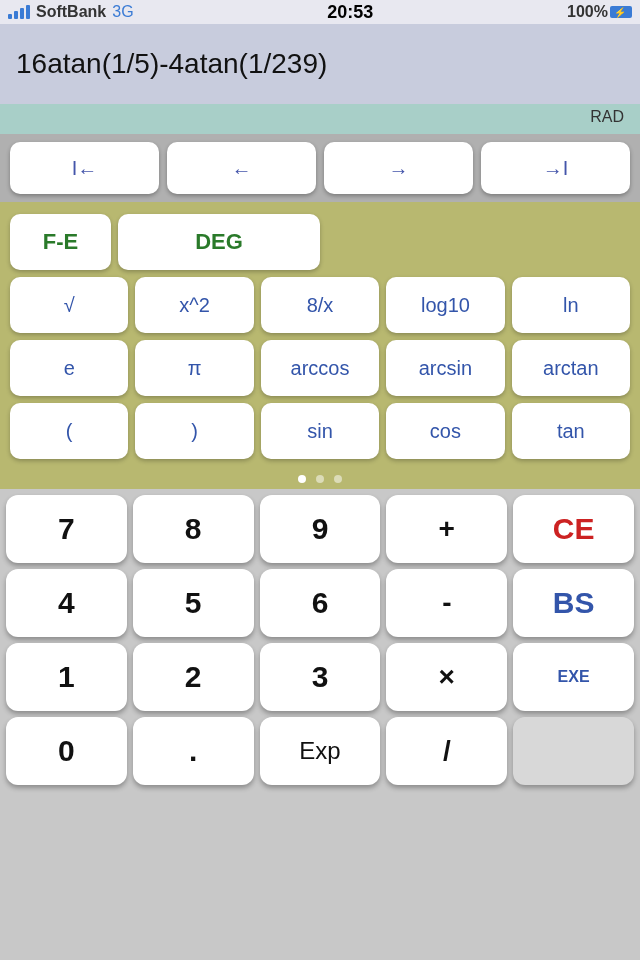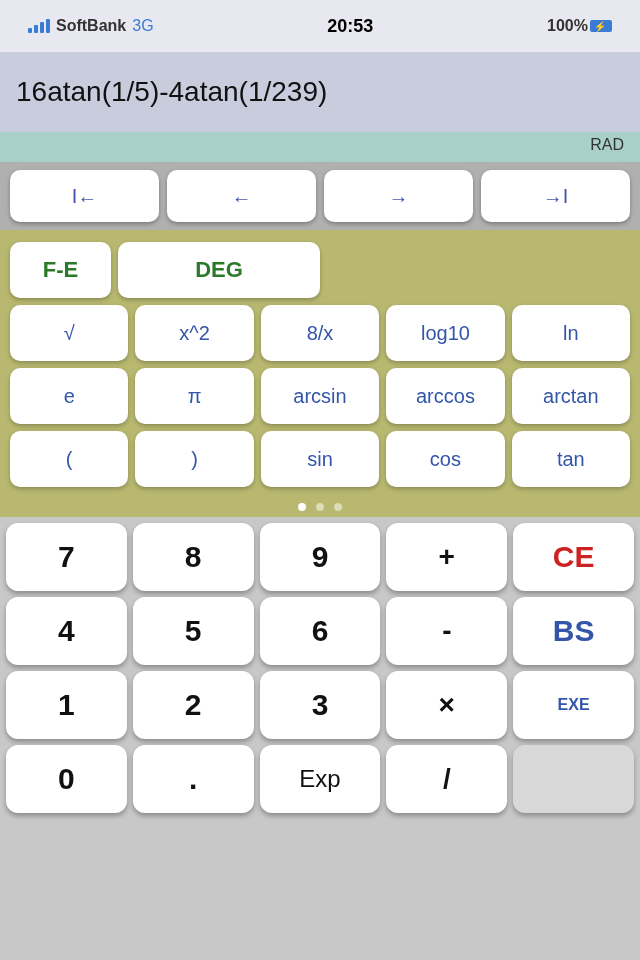--- a/index.html
+++ b/index.html
@@ -7,26 +7,26 @@
       width: 640px;
       height: 960px;
       overflow: hidden;
       font-family: -apple-system, 'Helvetica Neue', Arial, sans-serif;
       background: #c8c8c8;
     }
 
     
     #status-bar {
       width: 640px;
-      height: 52px;
+      height: 24px;
       background: #e8e8f0;
       display: flex;
       align-items: center;
       justify-content: space-between;
-      padding: 0 28px;
+      padding: 0 8px;
       font-size: 16px;
       font-weight: bold;
     }
     #status-left { display: flex; align-items: center; gap: 6px; color: #333; }
     #status-center { font-size: 18px; font-weight: bold; color: #000; }
     #status-right { color: #333; display: flex; align-items: center; gap: 0; }
 
     
     .signal-bars { display: flex; align-items: flex-end; gap: 2px; }
     .signal-bar { background: #3a7bd5; border-radius: 1px; }
@@ -254,22 +254,22 @@
     <button class="sci-btn">√</button>
     <button class="sci-btn">x^2</button>
     <button class="sci-btn">8/x</button>
     <button class="sci-btn">log10</button>
     <button class="sci-btn">ln</button>
   </div>
 
   <div class="sci-row">
     <button class="sci-btn">e</button>
     <button class="sci-btn">π</button>
+    <button class="sci-btn">arccos</button>
     <button class="sci-btn">arcsin</button>
-    <button class="sci-btn">arccos</button>
     <button class="sci-btn">arctan</button>
   </div>
 
   <div class="sci-row">
     <button class="sci-btn">(</button>
     <button class="sci-btn">)</button>
     <button class="sci-btn">sin</button>
     <button class="sci-btn">cos</button>
     <button class="sci-btn">tan</button>
   </div>

